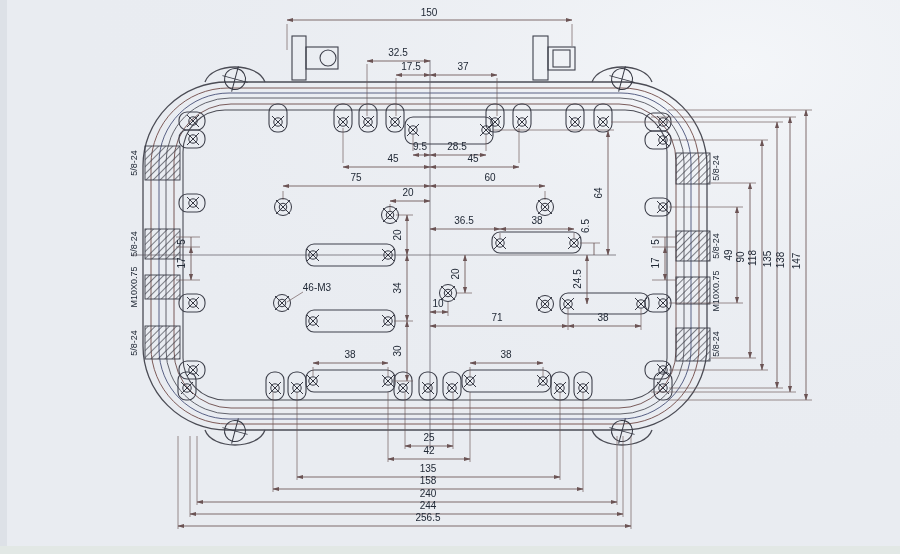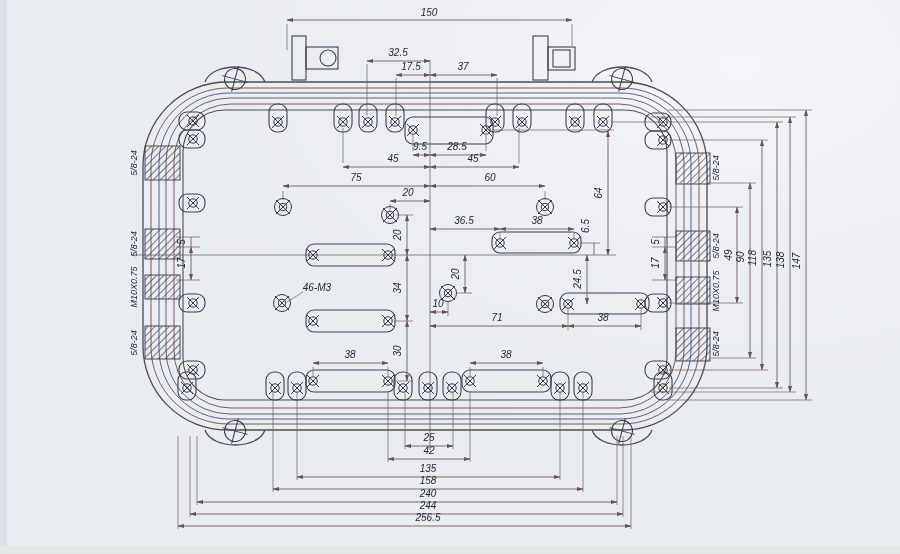--- a/index.html
+++ b/index.html
@@ -1,16 +1,16 @@
 <!DOCTYPE html>
 <html><head>
 <meta charset="utf-8">
 <style>
   html,body{margin:0;padding:0;background:#d9dde3;}
-  .wrap{width:900px;height:554px;overflow:hidden;position:relative;background:#3b82f6;font-style:italic;}
+  .wrap{width:900px;height:554px;overflow:hidden;position:relative;background:#3b82f6;}
   svg{display:block;}
   .w0{fill:none;stroke:#4b4c55;stroke-width:1.3}
   .w1{fill:none;stroke:#714a46;stroke-width:.9}
   .w2{fill:none;stroke:#475078;stroke-width:.9}
   .w3{fill:none;stroke:#52535c;stroke-width:.9}
   .w4{fill:none;stroke:#6b4a48;stroke-width:.9}
   .w5{fill:none;stroke:#4b4c55;stroke-width:1.1}
   .dim{stroke:#6b5354;stroke-width:.85;fill:none}
   .wit{stroke:#6b5354;stroke-width:.65;fill:none}
   .cl{stroke:#5c5660;stroke-width:.7;fill:none}

